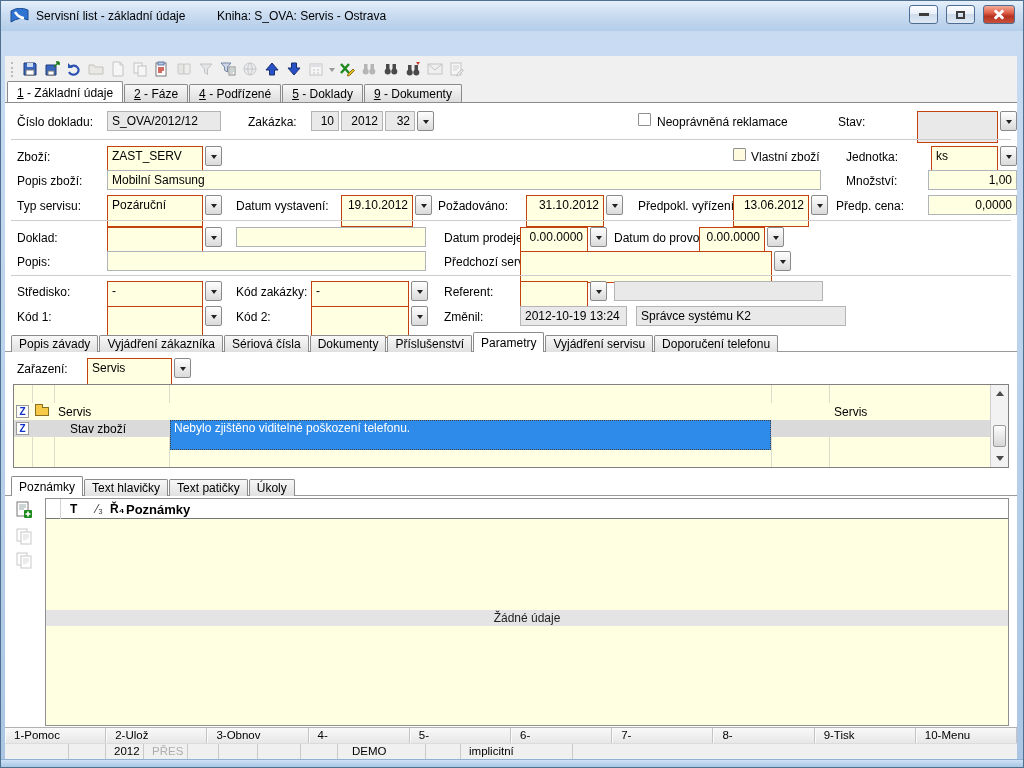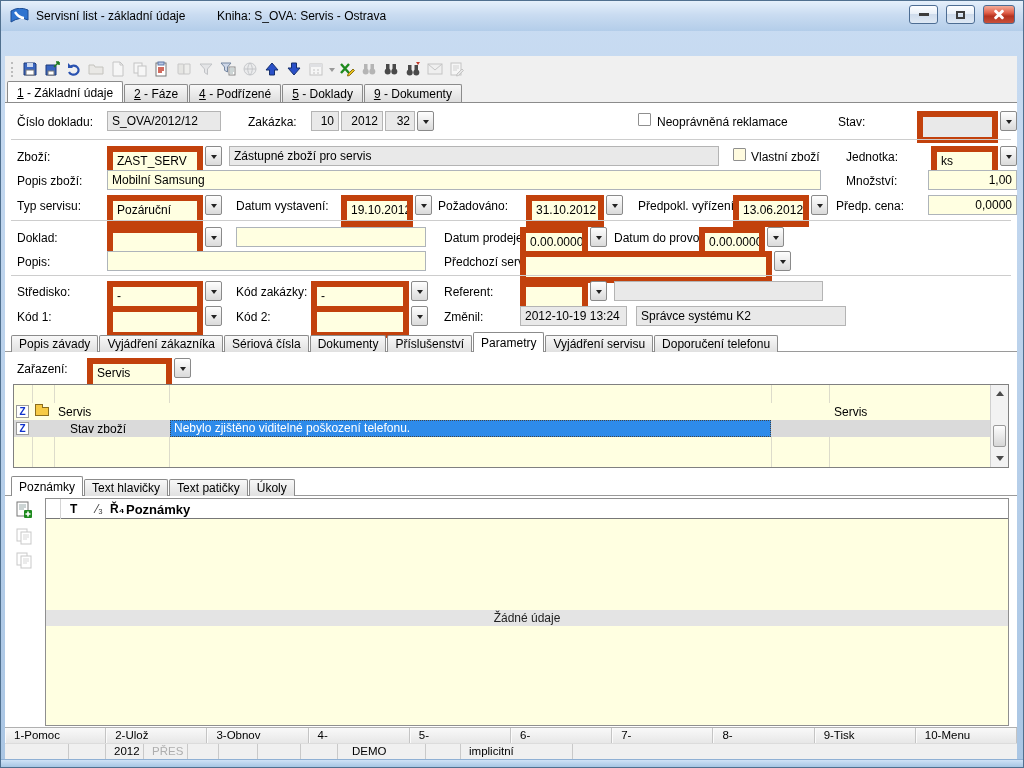--- a/index.html
+++ b/index.html
@@ -43,21 +43,21 @@
   .t1::first-letter{text-decoration:underline;}
   .t1.act{height:21px;background:#fff;position:relative;z-index:3;padding-top:4px;}
   
   .main{position:absolute;left:4px;top:101px;width:1012px;height:625px;background:#fff;border-top:1px solid #8b8b8b;}
   .lbl{position:absolute;white-space:nowrap;}
   .fld{position:absolute;height:20px;border:1px solid #aeb4ba;background:#ffffe1;padding:2px 4px;
     white-space:nowrap;overflow:hidden;}
   .fld.g{background:#e9e9e9;border-color:#b4b4b4;}
   .fld.num{text-align:right;}
   .combo{position:absolute;height:20px;display:flex;gap:2px;}
-  .cfld{height:32px;border:6px solid #c2410c;background:#ffffe1;padding:2px 4px;flex:none;
+  .cfld{height:32px;border:1px solid #c2410c;background:#ffffe1;padding:2px 4px;flex:none;
     white-space:nowrap;overflow:hidden;}
   .cfld.g{background:#e9e9e9;}
   .cfld.num{text-align:right;}
   .ddb{width:17px;height:20px;border:1px solid #8a8a8a;border-radius:2px;flex:none;
     background:linear-gradient(#fefefe,#dadada);display:flex;align-items:center;justify-content:center;}
   .ddb::after{content:"";border:3.5px solid transparent;border-top:4.5px solid #222;margin-top:4px;}
   .sep{position:absolute;left:6px;width:1000px;height:1px;background:#cdcdcd;}
   .cb{position:absolute;width:13px;height:13px;border:1px solid #8f8f8f;background:#fff;border-radius:1px;}
   .cb.y{background:#fffbdf;}
   
@@ -72,21 +72,21 @@
   .pghead span{position:absolute;top:2px;font-weight:bold;white-space:nowrap;}
   .colmark{position:absolute;left:748px;top:0;width:0;height:0;border-left:7px solid transparent;border-top:7px solid #000;}
   .pgv{position:absolute;top:0;bottom:0;width:1px;background:#dddccb;}
   .pgr{position:absolute;left:0;right:18px;height:17px;}
   .pgr .txt{position:absolute;top:2px;white-space:nowrap;}
   .zic{position:absolute;left:2px;top:2px;width:13px;height:13px;border:1px solid #9a9a9a;background:#fff;
     color:#1133cc;font-weight:bold;font-size:10px;line-height:11px;text-align:center;}
   .folder{position:absolute;left:21px;top:4px;width:14px;height:9px;background:#f6ca46;border:1px solid #8a6d1f;}
   .folder::before{content:"";position:absolute;left:-1px;top:-4px;width:6px;height:3px;background:#f6ca46;
     border:1px solid #8a6d1f;border-bottom:none;}
-  .selcell{position:absolute;left:156px;top:0;width:601px;height:17px;background:#2e8bea;color:#fff;
+  .selcell{position:absolute;left:156px;top:0;width:601px;height:30px;background:#2e8bea;color:#fff;
     padding:1px 4px;outline:1px dotted #444;outline-offset:-1px;white-space:nowrap;overflow:hidden;}
   .pgsb{position:absolute;right:0;top:0;width:18px;bottom:0;background:#f2f2f2;border-left:1px solid #cfcfcf;}
   .sbbtn{position:absolute;left:1px;right:1px;height:15px;display:flex;align-items:center;justify-content:center;}
   .sbbtn::after{content:"";border:4px solid transparent;}
   .sbu{top:1px;} .sbu::after{border-bottom:5px solid #4a4a4a;margin-top:-4px;}
   .sbd{bottom:1px;} .sbd::after{border-top:5px solid #4a4a4a;margin-bottom:-4px;}
   .sbth{position:absolute;left:2px;right:2px;top:40px;height:22px;background:linear-gradient(#fdfdfd,#d6d6d6);
     border:1px solid #9a9a9a;border-radius:2px;}
   
   .tabs3{position:absolute;left:6px;top:373px;height:20px;display:flex;align-items:flex-end;z-index:2;}
@@ -297,21 +297,20 @@
       <div class="ddb"></div>
     </div>
 
     <div class="sep" style="top:36px"></div>
 
     <span class="lbl" style="left:12px;top:47px">Zboží:</span>
     <div class="combo" style="left:102px;top:43px">
       <div class="cfld" style="width:96px">ZAST_SERV</div>
       <div class="ddb"></div>
     </div>
-    <div class="fld g" style="left:224px;top:43px;width:490px">Zástupné zboží pro servis</div>
     <div class="cb y" style="left:728px;top:45px"></div>
     <span class="lbl" style="left:746px;top:47px">Vlastní zboží</span>
     <span class="lbl" style="left:841px;top:47px">Jednotka:</span>
     <div class="combo" style="left:926px;top:43px">
       <div class="cfld" style="width:67px">ks</div>
       <div class="ddb"></div>
     </div>
 
     <span class="lbl" style="left:12px;top:71px">Popis zboží:</span>
     <div class="fld" style="left:102px;top:67px;width:714px">Mobilní Samsung</div>

